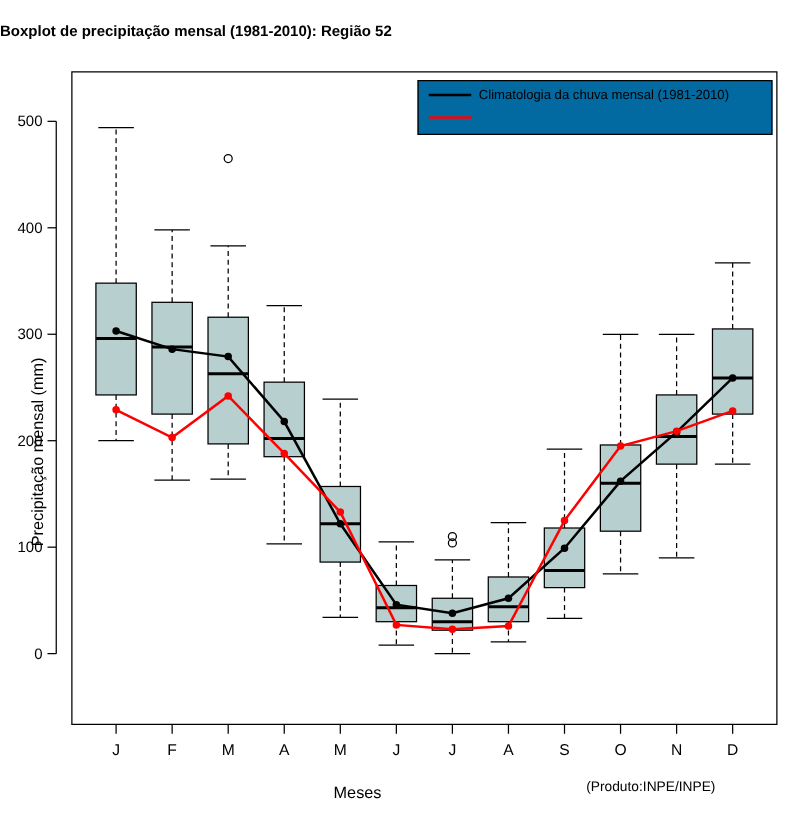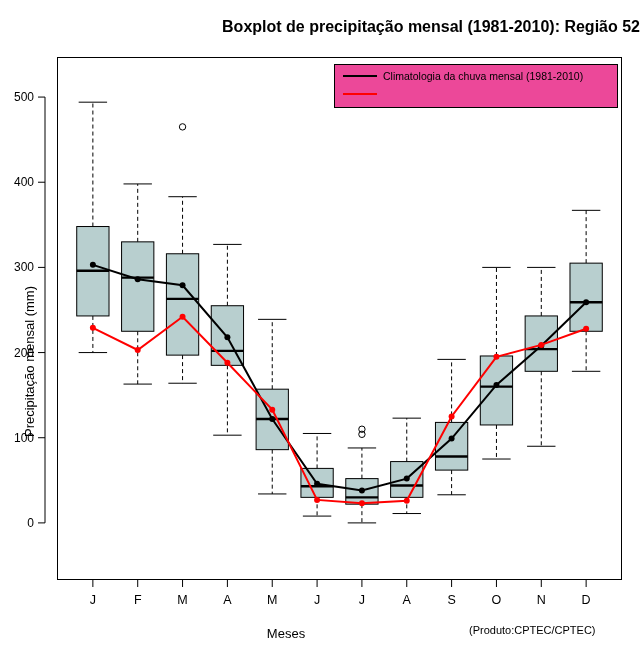--- a/index.html
+++ b/index.html
@@ -1,23 +1,23 @@
 <!DOCTYPE html>
 <html><head>
 <meta charset="utf-8">
 <style>
   html,body{margin:0;padding:0;background:#ffffff;}
   body{width:640px;height:660px;overflow:hidden;font-family:"Liberation Sans",sans-serif;color:#000;}
   #root{position:relative;width:640px;height:660px;}
-  .title{position:absolute;left:0;top:18px;width:640px;text-align:right;font-size:16px;font-weight:bold;}
+  .title{position:absolute;left:0;top:18px;width:640px;text-align:left;font-size:12px;font-weight:bold;}
   .plot-frame{position:absolute;border:1px solid #000;box-sizing:border-box;}
   svg{position:absolute;left:0;top:0;}
   .axis-label{position:absolute;font-size:13px;}
   .ylabel{transform-origin:0 0;}
-  .legend-box{position:absolute;border:1px solid #000;background:#ec4899;box-sizing:border-box;}
+  .legend-box{position:absolute;border:1px solid #000;background:#0369a1;box-sizing:border-box;}
   .legend-row{display:flex;align-items:center;height:15px;margin-top:3px;}
   .legend-line{width:34px;height:0;border-top-width:2px;border-top-style:solid;margin:0 6px 0 8px;}
   .legend-text{font-size:10.5px;white-space:nowrap;}
   .credit{position:absolute;font-size:11px;}
 </style>
 </head>
 <body>
 
 <div id="root">
 
@@ -173,15 +173,15 @@
   <div class="legend-box" style="left:334px;top:64px;width:284px;height:44px;">
     <div class="legend-row">
       <span class="legend-line" style="border-top-color:#000000;"></span>
       <span class="legend-text">Climatologia da chuva mensal (1981-2010)</span>
     </div>
     <div class="legend-row">
       <span class="legend-line" style="border-top-color:#ff0000;"></span>
     </div>
   </div>
 
-  <div class="credit" style="left:469px;top:624px;">(Produto:CPTEC/CPTEC)</div>
+  <div class="credit" style="left:469px;top:624px;">(Produto:INPE/INPE)</div>
 
 </div>
 
 </body></html>

